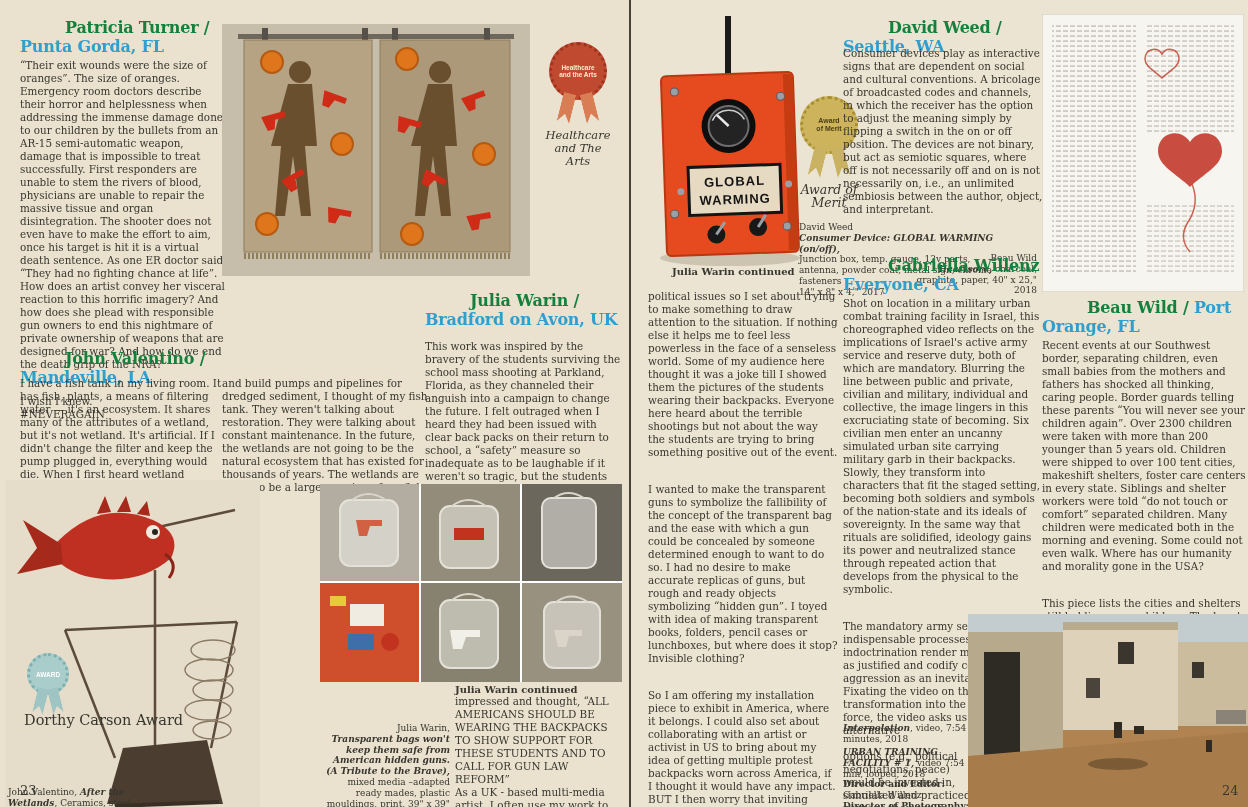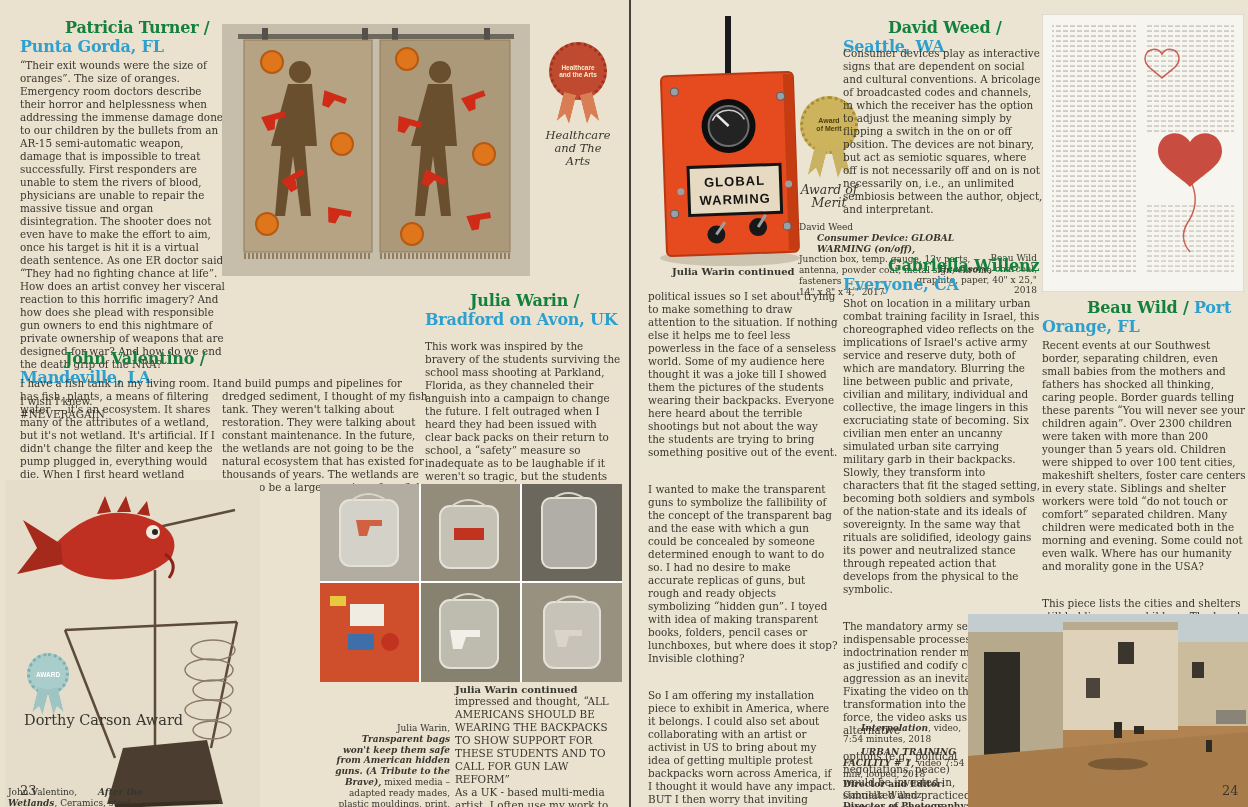--- a/index.html
+++ b/index.html
@@ -9,21 +9,21 @@
   
   .artist-h{font-weight:bold;font-size:16px;line-height:19px;letter-spacing:-0.2px;}
   .artist-h .nm{color:#15803d;margin-left:45px;}
   .artist-h .loc{color:#2f9fce;}
   
   .bt{font-size:10.4px;line-height:13px;text-align:left;white-space:pre-line;}
   .bt p{margin:0 0 11px 0;white-space:pre-line;}
   .bt p:last-child{margin-bottom:0;}
   
   .cap{font-size:9px;line-height:10.8px;color:#38362f;margin-top:37px;}
-  .bi{font-weight:bold;font-style:italic;padding-left:18px;}
+  .bi{font-weight:bold;font-style:italic;}
   .contlbl{font-weight:bold;font-size:10px;}
   .pagenum{font-size:13px;}
   .ital{}
   
   .divider{position:absolute;left:629px;top:0;width:2px;height:807px;background:#46423a;}
   .page-right-bg{position:absolute;left:631px;top:0;width:617px;height:807px;background:#ece4d2;}
   
   .award{position:absolute;text-align:center;}
   .rosette{position:relative;margin:0 auto;border-radius:50%;display:flex;flex-direction:column;
            align-items:center;justify-content:center;font-family:"Liberation Sans",sans-serif;

